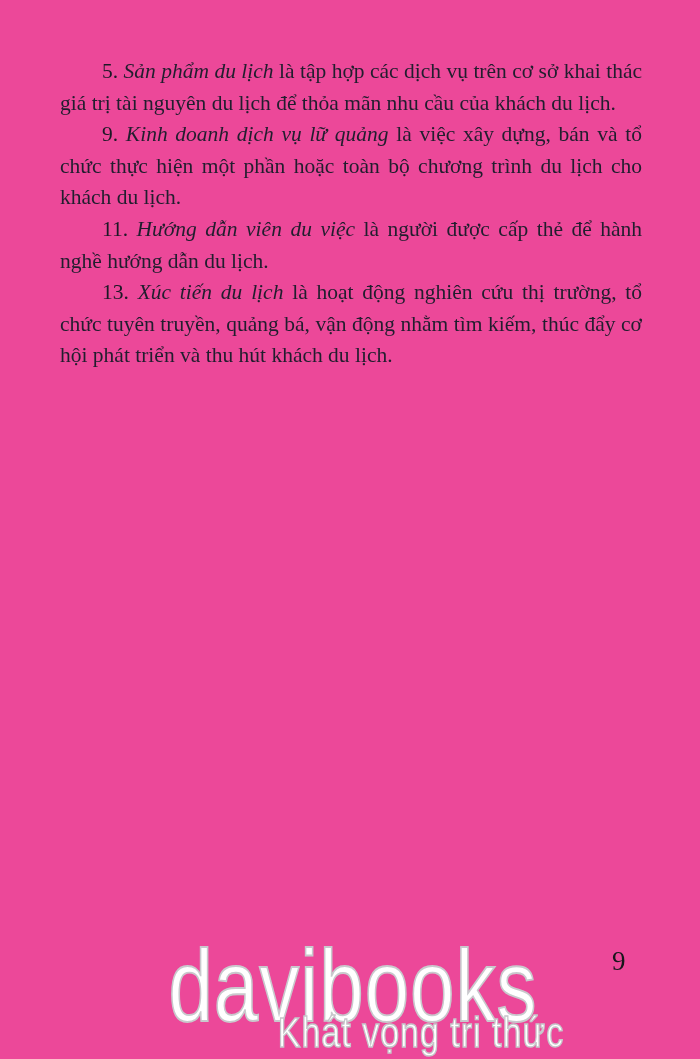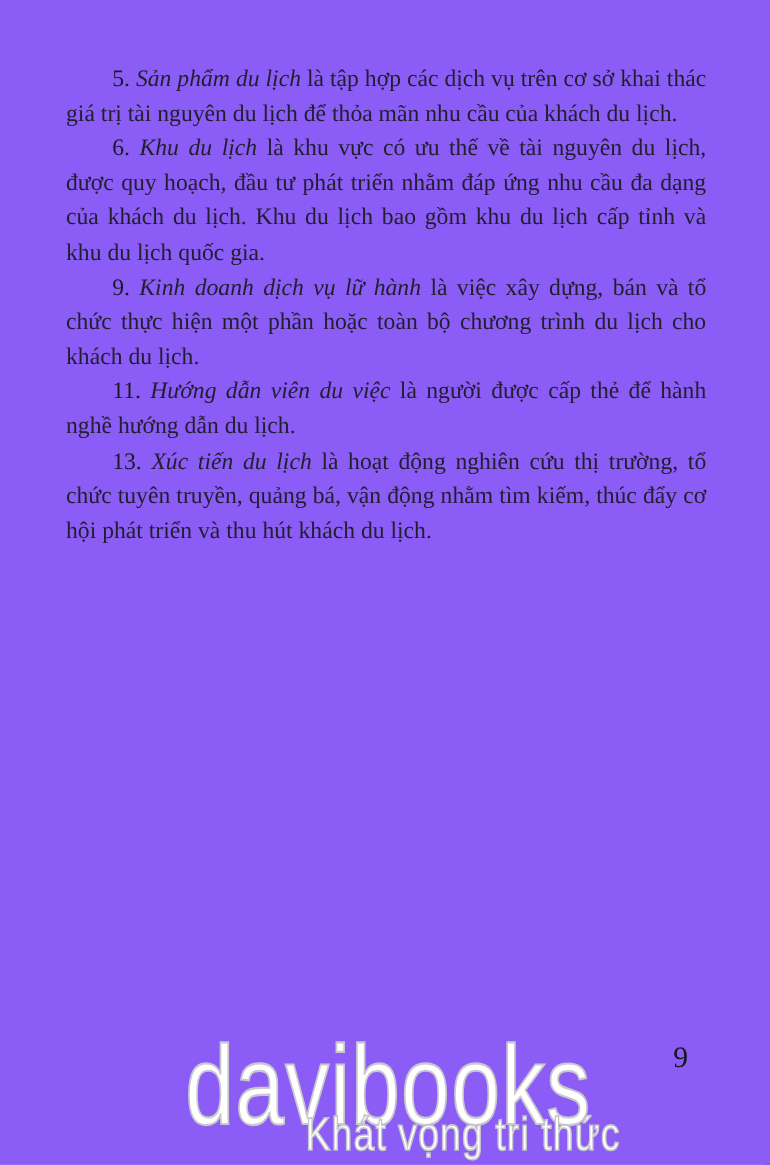--- a/index.html
+++ b/index.html
@@ -4,21 +4,21 @@
 <style>
   html, body {
     margin: 0;
     padding: 0;
     background: #ffffff;
   }
   .page {
     position: relative;
     width: 700px;
     height: 1059px;
-    background: #8b5cf6;
+    background: #ec4899;
     overflow: hidden;
     font-family: "Liberation Serif", serif;
   }
   .text-block {
     position: absolute;
     left: 60px;
     top: 56px;
     width: 582px;
     font-size: 21.5px;
     line-height: 31.6px;
@@ -82,22 +82,21 @@
     font-family: "Liberation Serif", serif;
   }
 </style>
 </head>
 <body>
 
 <div class="page">
 
   <div class="text-block" id="paragraphs-container">
       <p><span class="para-number">5.</span> <em class="para-term">Sản phẩm du lịch</em> <span class="para-text">là tập hợp các dịch vụ trên cơ sở khai thác giá trị tài nguyên du lịch để thỏa mãn nhu cầu của khách du lịch.</span></p>
-      <p><span class="para-number">6.</span> <em class="para-term">Khu du lịch</em> <span class="para-text">là khu vực có ưu thế về tài nguyên du lịch, được quy hoạch, đầu tư phát triển nhằm đáp ứng nhu cầu đa dạng của khách du lịch. Khu du lịch bao gồm khu du lịch cấp tỉnh và khu du lịch quốc gia.</span></p>
-      <p><span class="para-number">9.</span> <em class="para-term">Kinh doanh dịch vụ lữ hành</em> <span class="para-text">là việc xây dựng, bán và tổ chức thực hiện một phần hoặc toàn bộ chương trình du lịch cho khách du lịch.</span></p>
+      <p><span class="para-number">9.</span> <em class="para-term">Kinh doanh dịch vụ lữ quảng</em> <span class="para-text">là việc xây dựng, bán và tổ chức thực hiện một phần hoặc toàn bộ chương trình du lịch cho khách du lịch.</span></p>
       <p><span class="para-number">11.</span> <em class="para-term">Hướng dẫn viên du việc</em> <span class="para-text">là người được cấp thẻ để hành nghề hướng dẫn du lịch.</span></p>
       <p><span class="para-number">13.</span> <em class="para-term">Xúc tiến du lịch</em> <span class="para-text">là hoạt động nghiên cứu thị trường, tổ chức tuyên truyền, quảng bá, vận động nhằm tìm kiếm, thúc đẩy cơ hội phát triển và thu hút khách du lịch.</span></p>
     </div>
 
   <div class="watermark-brand">davibooks</div>
 
   <div class="watermark-slogan">Khát vọng tri thức</div>
 
   <div class="page-number">9</div>
 

